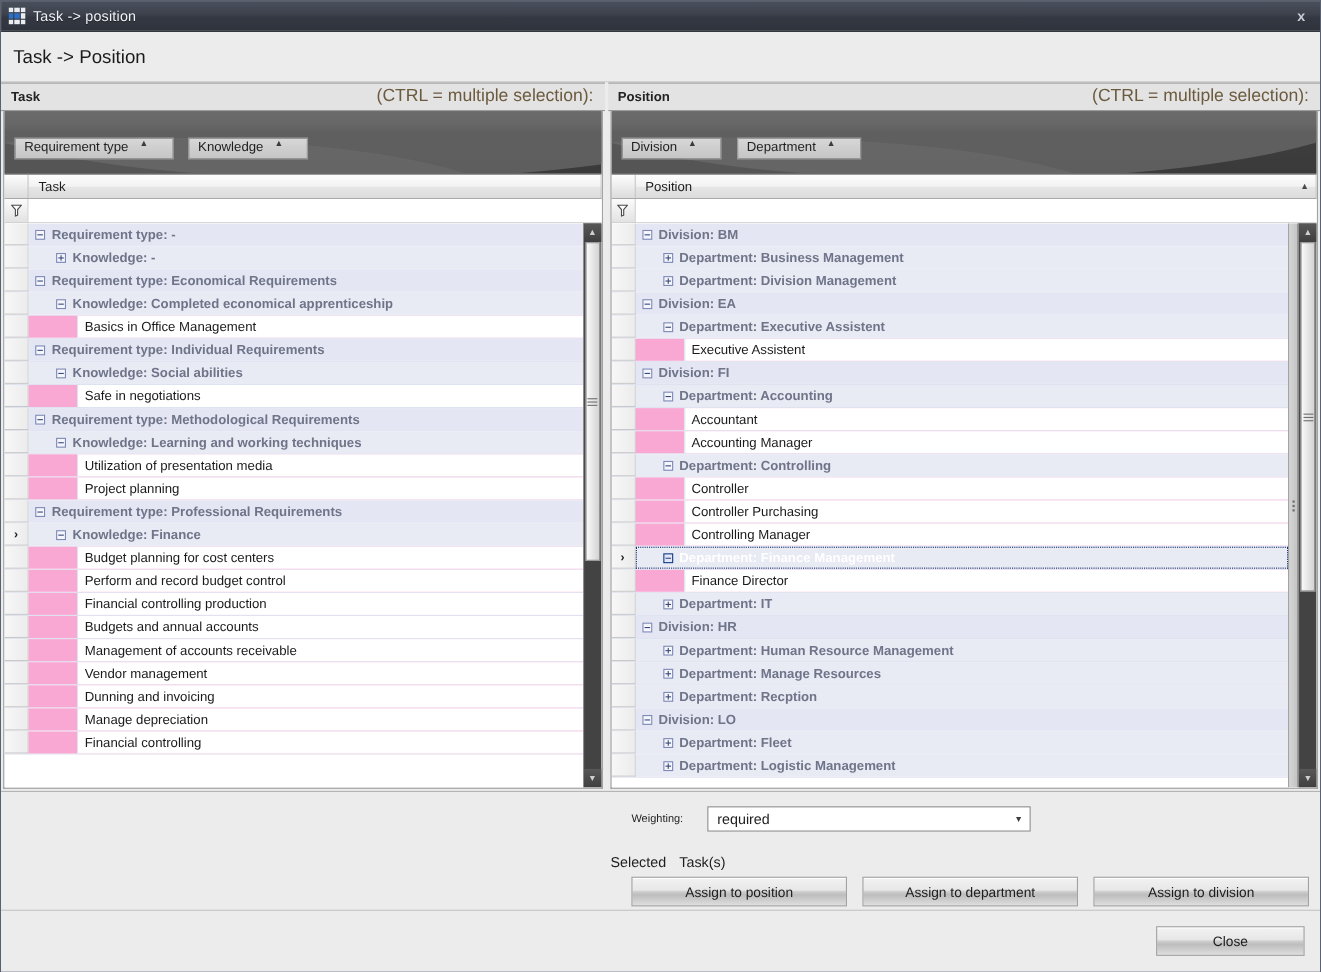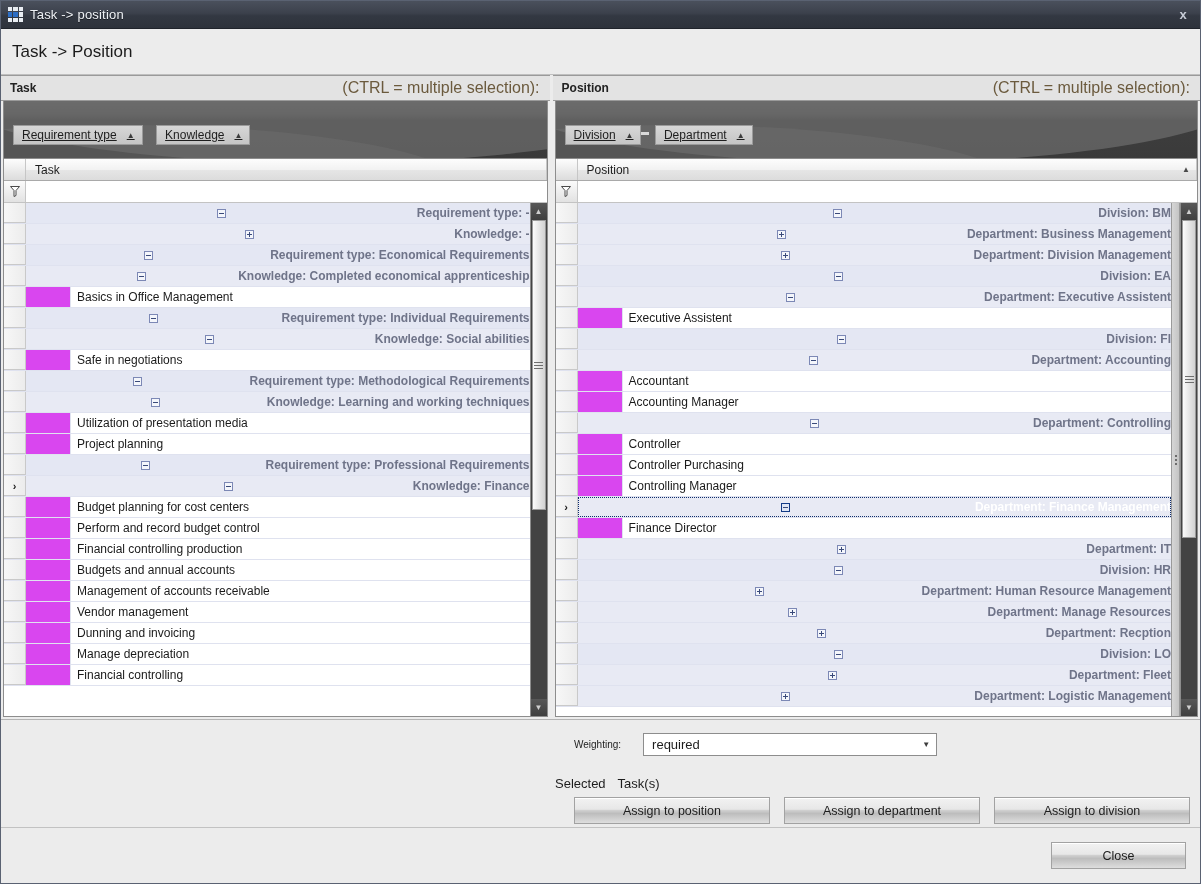--- a/index.html
+++ b/index.html
@@ -114,27 +114,26 @@
   .groupband::after {
     content:'';
     position:absolute; left:-230px; top:24px;
     width: 700px; height: 150px;
     border-radius: 50%/45%;
     background: #6b6b6b;
     opacity:.55;
   }
   .gb-chip {
     position: relative; z-index: 3;
-    display: inline-flex; align-items: center; gap: 10px;
-    height: 20px; padding: 0 7px 0 8px;
+    display: inline-flex; gap: 10px;
+    height: 20px; padding: 0 22px 0 8px;
     background: linear-gradient(to bottom,#d7d7d7,#c5c5c5);
     border: 1px solid #9b9b9b;
     font-size: 12px; color: #1e1e1e;
     cursor: default;
-    text-decoration: underline;
   }
   .gb-chip .sortarrow { font-size: 8px; color:#3b3b3b; }
   .gb-chip.second { margin-left: 9px; margin-top: 13px; }
   .gb-link {
     position: absolute; z-index: 2;
     background: #d9d9d9;
   }
 
   .colheader {
     height: 22px; min-height: 22px;
@@ -195,24 +194,24 @@
     width: 22px; min-width: 22px;
     background: linear-gradient(to right,#f7f7f7,#ececec);
     border-right: 1px solid #c9c9c9;
     border-bottom: 1px solid #c9c9c9;
     display: flex; align-items: center; justify-content: center;
     font-size: 11px; color:#1b1b1b; font-weight: bold;
   }
   .trow .cellwrap {
     flex: 1 1 auto;
     display: flex; align-items: center;
-    background: #d946ef;
+    background: #f9a8d4;
     min-width: 0;
   }
-  .trow.group .cellwrap { background: #e4e7f3; justify-content: space-between; }
+  .trow.group .cellwrap { background: #e4e7f3; }
   .trow.group.lvl1 .cellwrap { background: #e4e7f3; }
   .trow.group.lvl2 .cellwrap { background: #e8eaf4; }
   .trow .indentpad { background: transparent; height: 100%; }
   .trow .expander {
     width: 9px; height: 9px; margin-right: 6px;
     border: 1px solid #7c88b5;
     background: #f4f6fb;
     position: relative; flex: 0 0 auto;
   }
   .trow .expander::before {

